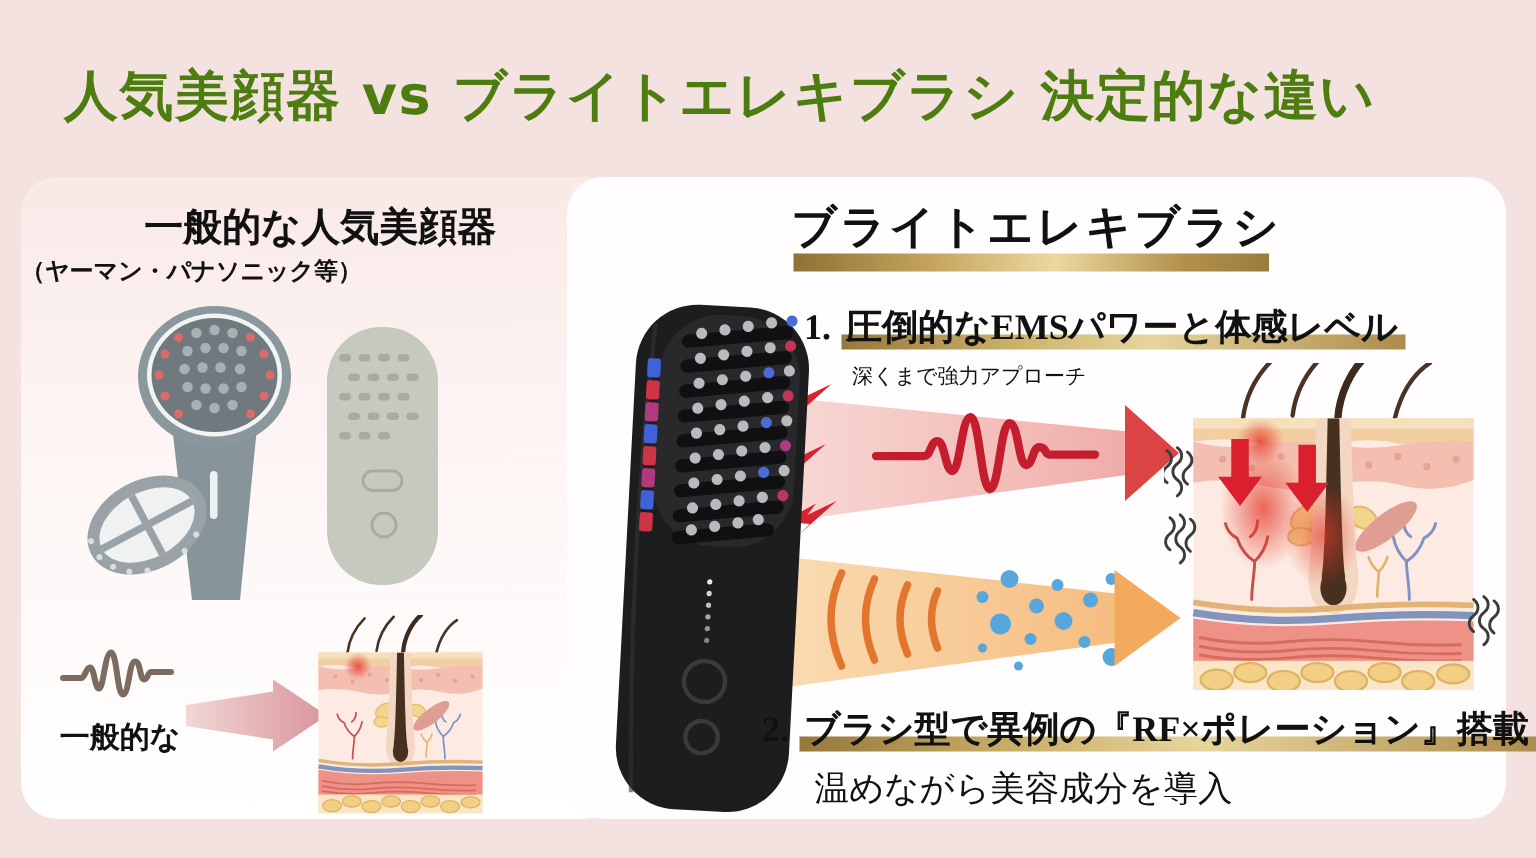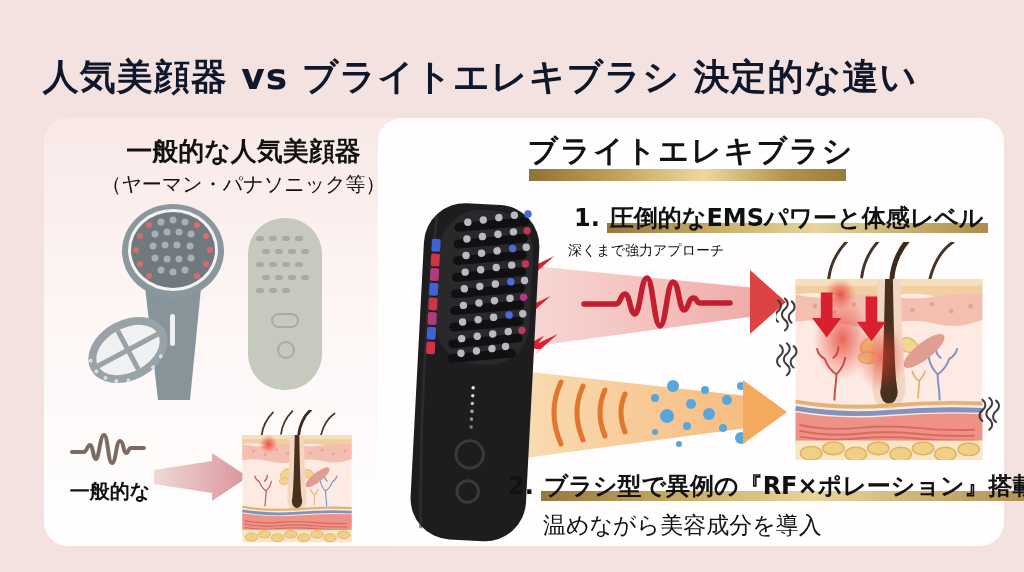--- a/index.html
+++ b/index.html
@@ -6,50 +6,49 @@
   html,body { width:1024px; height:572px; }
   body {
     position:relative; overflow:hidden;
     background:#f4e2e0;
     font-family:"DejaVu Sans","Liberation Sans",sans-serif;
     color:#111;
   }
   .page-title {
     position:absolute; top:40px; left:0; width:960px;
     text-align:center; font-size:36px; font-weight:900; letter-spacing:1px;
-    color:#0f172a;
-    margin-top:13px;
+    color:#4d7c0f;
   }
   .panel { position:absolute; top:118px; border-radius:24px; }
   .panel-left {
-    left:44px; width:399px; height:428px;
+    left:14px; width:399px; height:428px;
     background:linear-gradient(180deg,#f9e9e7 0%, #fdf6f5 45%, #ffffff 100%);
   }
-  .panel-right { left:378px; width:626px; height:428px; background:#fffdfd; }
+  .panel-right { left:378px; width:626px; height:428px; background:#fffdfd;font-family:Liberation Serif, serif; }
 
   
   .lp-heading { position:absolute; top:16px; left:0; width:100%; text-align:center;
     font-size:26px; font-weight:900; }
-  .lp-subheading { position:absolute; top:53px; left:0; width:100%; text-align:center;
-    font-size:20px; font-weight:400; }
+  .lp-subheading { position:absolute; top:53px; left:0; width:100%; 
+    font-size:16px; font-weight:700; }
   .lp-devices { position:absolute; left:36px; top:80px; width:262px; height:215px; }
   .lp-wave { position:absolute; left:26px; top:310px; width:80px; height:48px; }
   .lp-caption { position:absolute; left:4px; top:358px; width:124px; text-align:center;
     font-size:20px; font-weight:700; line-height:1.5; }
   .lp-arrow { position:absolute; left:110px; top:330px; width:100px; height:58px; z-index:1; }
   .lp-skin { position:absolute; left:196px; top:292px; width:114px; height:134px; z-index:2; }
 
   
   .rp-heading { position:absolute; top:13px; left:0; width:100%; text-align:center;
     font-size:30px; font-weight:900; letter-spacing:2px; z-index:5; }
   .rp-gold-bar { position:absolute; top:51px; left:151px; width:317px; height:12px;
     background:linear-gradient(90deg,#8e7135,#c3a35c 28%,#ecd9a0 55%,#b2914c 82%,#9a7c3e); z-index:4; }
   .rp-brush { position:absolute; left:4px; top:76px; width:186px; height:352px; z-index:3; }
   .rp-point1 { position:absolute; left:158px; top:84px; font-size:24px; font-weight:800;
-    white-space:nowrap; z-index:5;margin-left:38px; }
+    white-space:nowrap; z-index:5; }
   .rp-p1sub { position:absolute; left:190px; top:124px; font-size:14px; font-weight:500;
     white-space:nowrap; z-index:5; }
   .rp-redbeam { position:absolute; left:114px; top:136px; width:294px; height:106px; z-index:1; }
   .rp-skin { position:absolute; left:398px; top:124px; width:224px; height:218px; z-index:2; }
   .rp-orangebeam { position:absolute; left:117px; top:246px; width:300px; height:100px; z-index:1; }
   .rp-point2 { position:absolute; left:130px; top:352px; font-size:24px; font-weight:800;
     white-space:nowrap; z-index:5; }
   .rp-p2sub { position:absolute; left:165px; top:392px; font-size:23px; font-weight:500;
     white-space:nowrap; z-index:5; }
 

